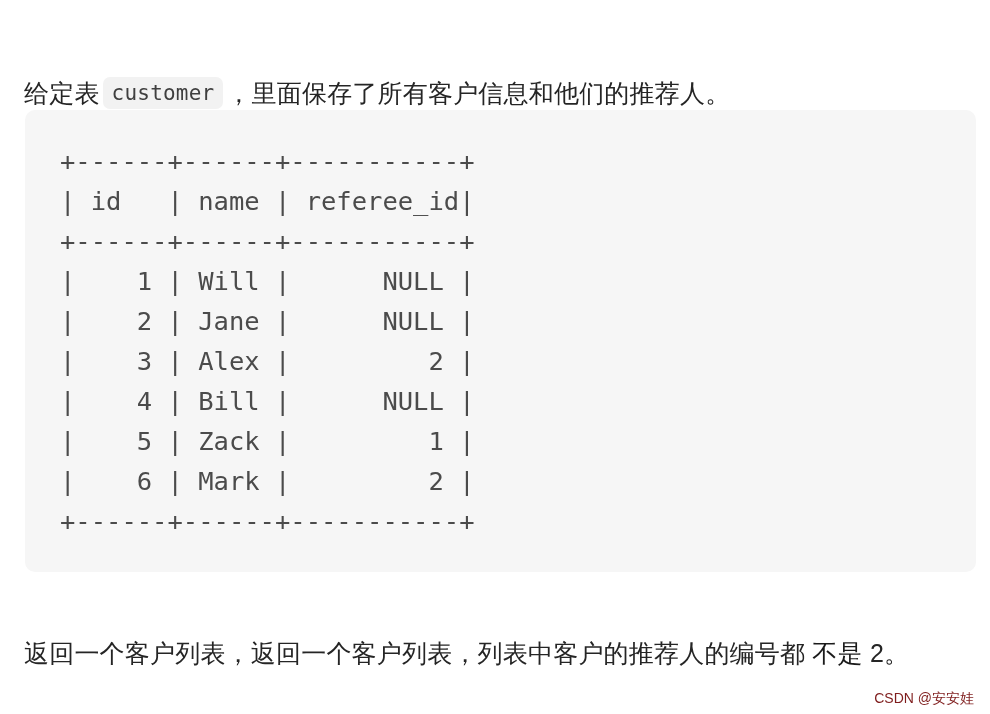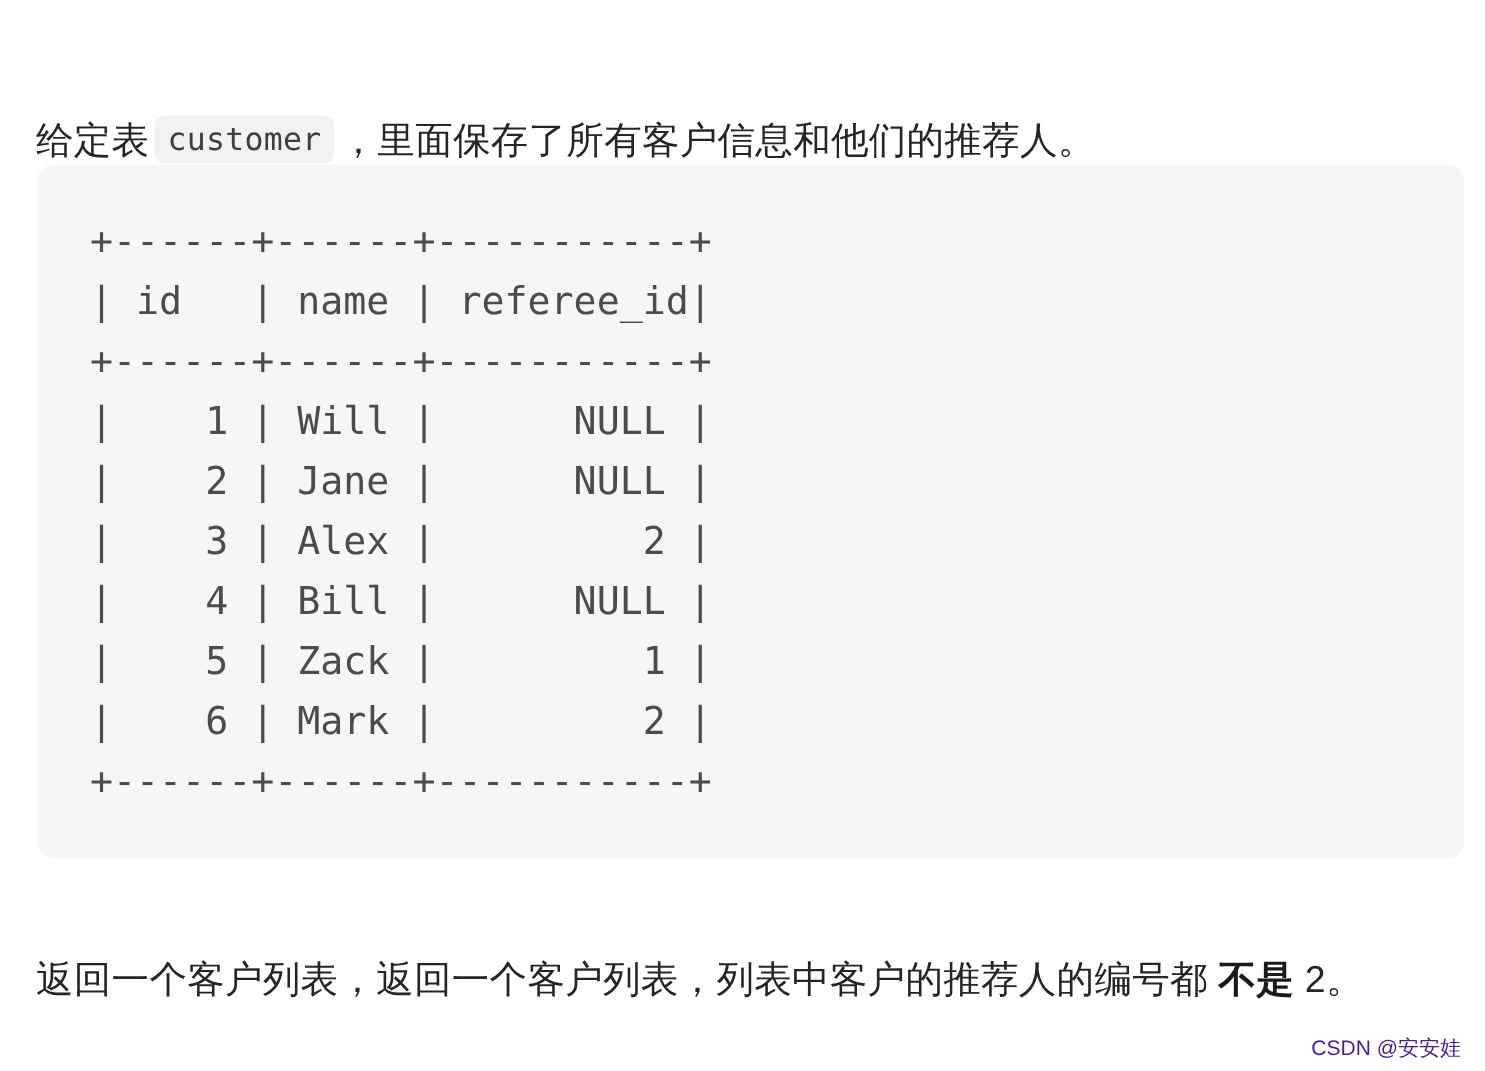--- a/index.html
+++ b/index.html
@@ -32,21 +32,21 @@
     font-size: 25px;
     line-height: 40px;
     color: #252525;
     letter-spacing: 0.2px;
     word-break: break-word;
   }
   .para-intro { top: 38px; }
   .para-question { top: 608px; }
 
   .bold-emph {
-    font-weight: bold;
+    font-weight: normal;
     color: #1a1a1a;
   }
 
   
   .inline-code {
     display: inline-block;
     font-family: "DejaVu Sans Mono", "Liberation Mono", monospace;
     font-size: 21px;
     line-height: 30px;
     color: #3f3f3f;
@@ -81,21 +81,21 @@
     white-space: pre;
     letter-spacing: 0px;
   }
 
   
   .watermark {
     position: absolute;
     right: 16px;
     bottom: 6px;
     font-size: 14px;
-    color: #4c1d95;
+    color: #7f1d1d;
     font-family: "Liberation Sans", "DejaVu Sans", sans-serif;
     white-space: nowrap;
   }
 </style>
 </head>
 <body>
 
 <div class="page">
 
   <p class="para para-intro"><span>给定表</span><code class="inline-code">customer</code><span>，里面保存了所有客户信息和他们的推荐人。</span></p>

